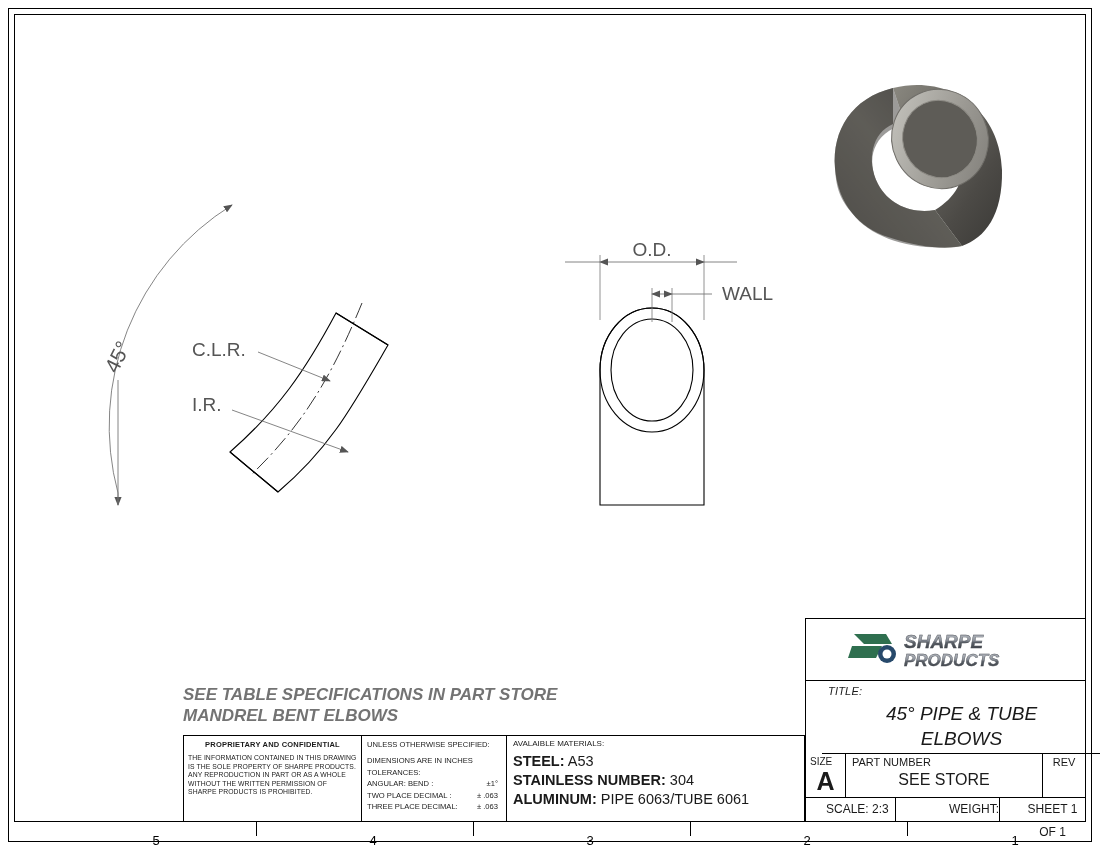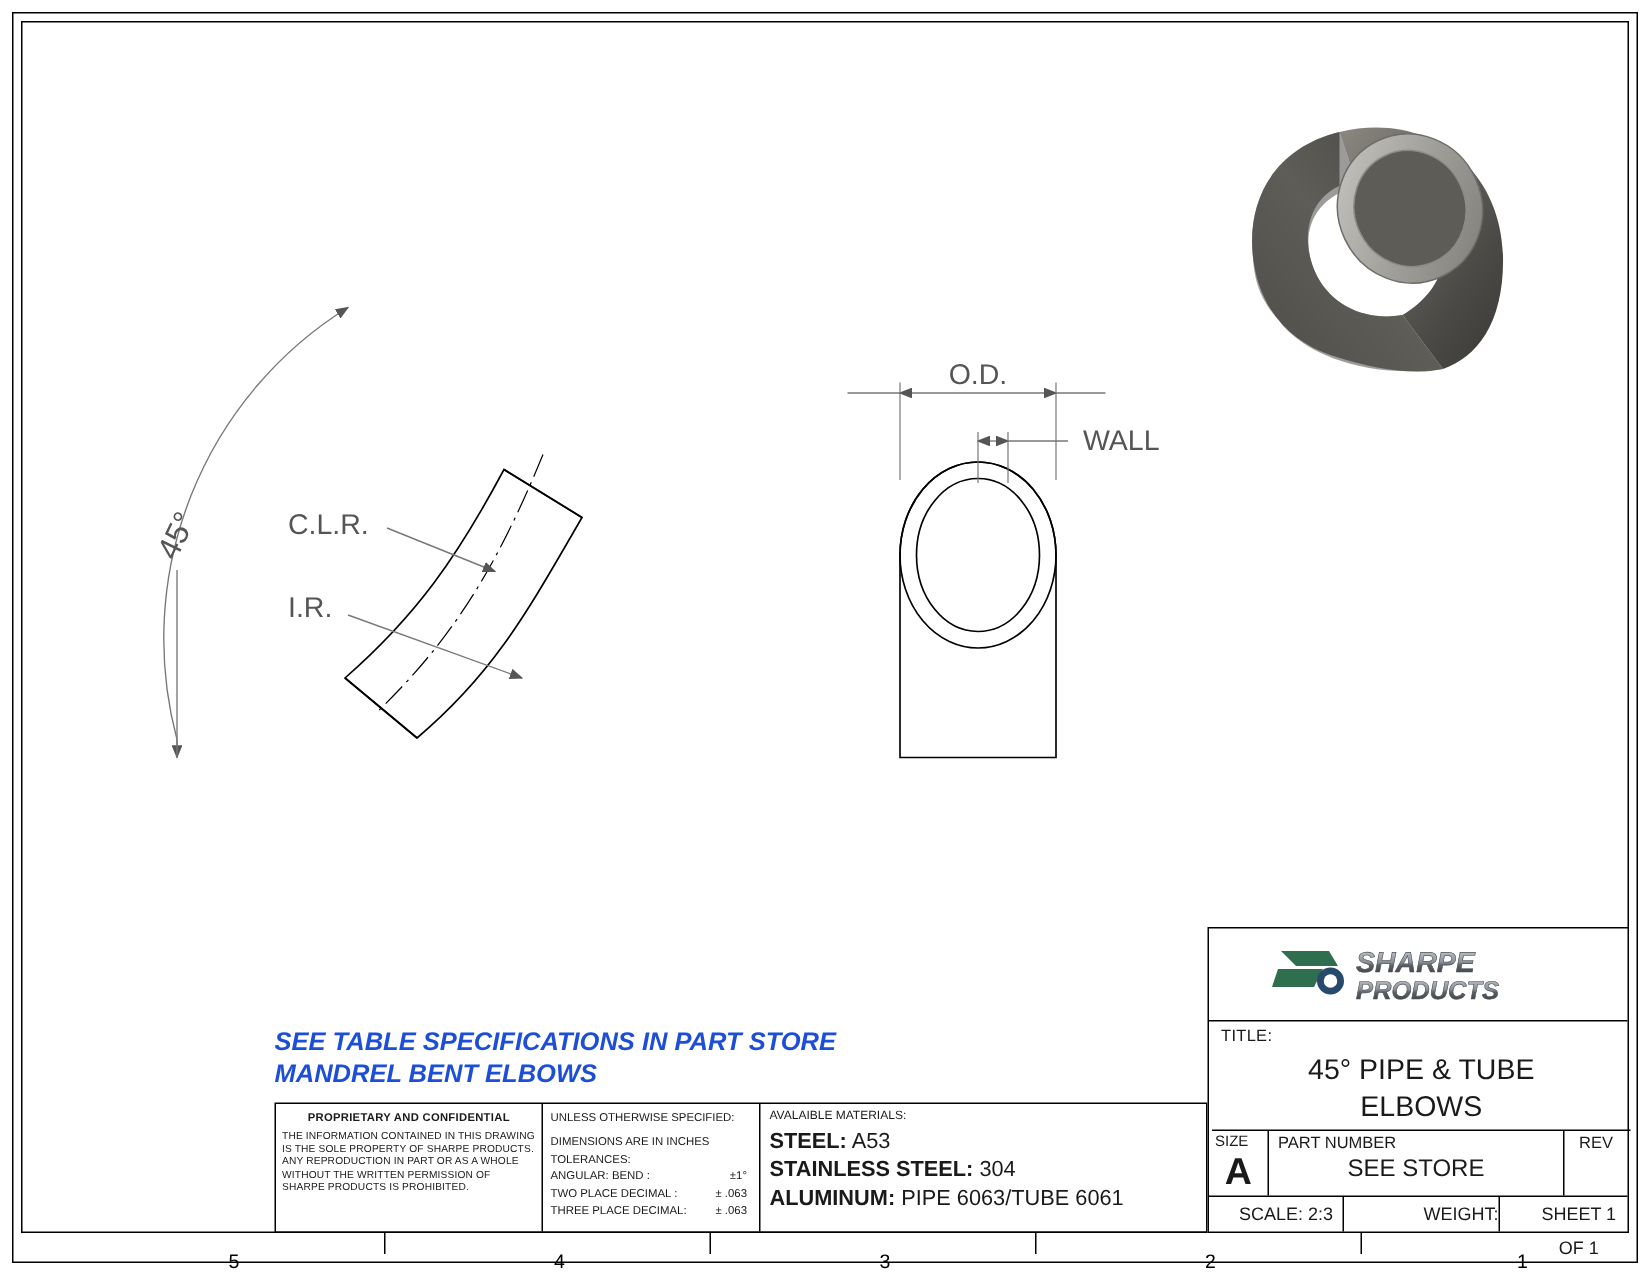--- a/index.html
+++ b/index.html
@@ -11,41 +11,41 @@
   
   .zone{position:absolute;bottom:2px;font-size:13px;color:#000;text-align:center;width:30px;}
   .ztick{position:absolute;bottom:14px;width:1px;height:14px;background:#000;}
 
   svg{display:block;}
   .drawing{position:absolute;left:0;top:0;width:1100px;height:850px;pointer-events:none;}
 
   
   .titleblock{position:absolute;left:805px;top:618px;width:281px;height:204px;border:1px solid #000;box-sizing:border-box;background:#fff;}
   .tb-logo{position:absolute;left:0;top:0;width:279px;height:62px;border-bottom:1px solid #000;box-sizing:border-box;display:flex;align-items:center;justify-content:center;}
-  .tb-title{position:absolute;left:2px;top:62px;width:279px;height:73px;border-bottom:1px solid #000;box-sizing:border-box;}
+  .tb-title{position:absolute;left:16px;top:62px;width:279px;height:73px;border-bottom:1px solid #000;box-sizing:border-box;font-style:italic;}
   .tb-title .lab{position:absolute;left:6px;top:4px;font-size:11px;letter-spacing:.2px;}
   .tb-title .val{position:absolute;left:0;top:20px;width:279px;text-align:center;font-size:19px;line-height:25px;}
   .tb-row2{position:absolute;left:0;top:135px;width:279px;height:44px;border-bottom:1px solid #000;box-sizing:border-box;}
   .cell-size{position:absolute;left:0;top:0;width:40px;height:43px;border-right:1px solid #000;box-sizing:border-box;}
   .cell-size .lab{position:absolute;left:4px;top:2px;font-size:10px;}
   .cell-size .val{position:absolute;left:0;top:13px;width:39px;text-align:center;font-size:25px;font-weight:bold;}
   .cell-pn{position:absolute;left:40px;top:0;width:197px;height:43px;border-right:1px solid #000;box-sizing:border-box;}
   .cell-pn .lab{position:absolute;left:6px;top:2px;font-size:11px;}
   .cell-pn .val{position:absolute;left:0;top:17px;width:196px;text-align:center;font-size:16px;}
   .cell-rev{position:absolute;left:237px;top:0;width:42px;height:43px;box-sizing:border-box;}
   .cell-rev .lab{position:absolute;left:0;top:2px;width:42px;text-align:center;font-size:11px;}
   .tb-row3{position:absolute;left:0;top:179px;width:279px;height:24px;box-sizing:border-box;font-size:12px;}
   .tb-row3 .c{position:absolute;top:0;height:23px;line-height:23px;box-sizing:border-box;padding-left:20px;}
   .c-scale{left:0;width:90px;border-right:1px solid #000;}
   .c-weight{left:90px;width:104px;border-right:1px solid #000;text-align:right;}
   .c-sheet{left:194px;width:85px;text-align:center;padding-left:0;}
 
   
   .notes{position:absolute;left:183px;top:684px;width:620px;}
-  .notes .hdr{font-style:italic;font-weight:bold;font-size:17px;line-height:21px;color:#1d4ed8;}
+  .notes .hdr{font-style:italic;font-weight:bold;font-size:17px;line-height:21px;color:#737373;}
   .specbox{position:absolute;left:183px;top:735px;width:622px;height:87px;border:1px solid #000;box-sizing:border-box;display:flex;}
   .sb1{width:178px;border-right:1px solid #000;box-sizing:border-box;padding:3px 4px 0 4px;}
   .sb1 .t{font-size:7.5px;font-weight:bold;text-align:center;line-height:11px;letter-spacing:.2px;}
   .sb1 .b{font-size:6.8px;line-height:8.6px;margin-top:4px;letter-spacing:.1px;}
   .sb2{width:145px;border-right:1px solid #000;box-sizing:border-box;padding:3px 4px 0 5px;font-size:7.6px;line-height:11.4px;}
   .sb2 .row{display:flex;justify-content:space-between;}
   .sb2 .row span.v{padding-right:4px;}
   .sb3{flex:1;box-sizing:border-box;padding:3px 4px 0 6px;}
   .sb3 .cap{font-size:8px;}
   .sb3 .mat{font-size:14.5px;line-height:19px;margin-top:4px;}
@@ -175,21 +175,21 @@
         <span class="v">± .063</span>
       </div>
     </div>
     <div class="sb3">
       <div class="cap">AVALAIBLE MATERIALS:</div>
       <div class="mat">
         <b>STEEL:</b>
         <span>A53</span>
       </div>
       <div class="mat" style="margin-top:0;">
-        <b>STAINLESS STEEL:</b>
+        <b>STAINLESS NUMBER:</b>
         <span>304</span>
       </div>
       <div class="mat" style="margin-top:0;">
         <b>ALUMINUM:</b>
         <span>PIPE 6063/TUBE 6061</span>
       </div>
     </div>
   </div>
 
   <div class="titleblock">

